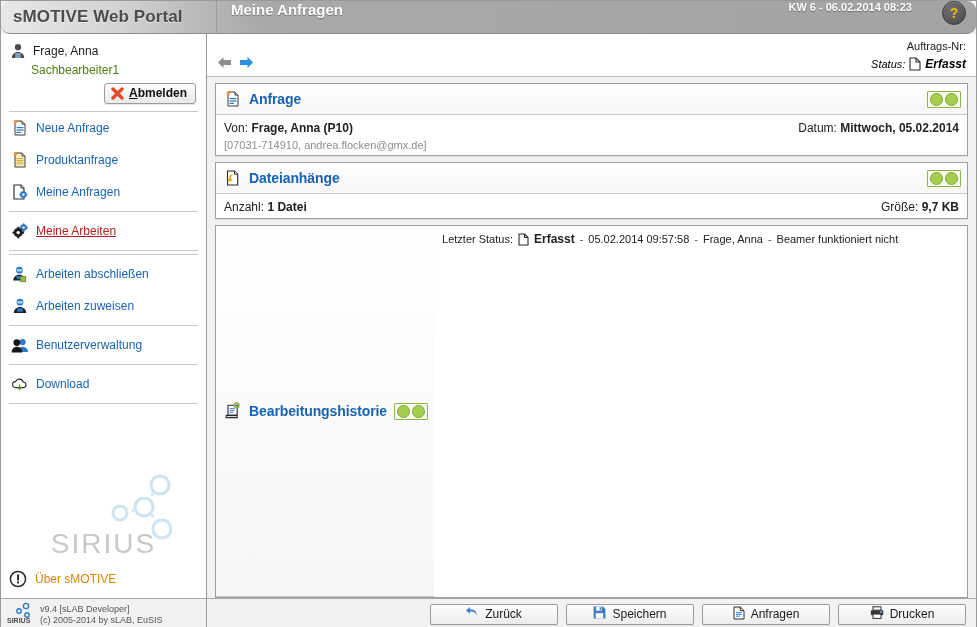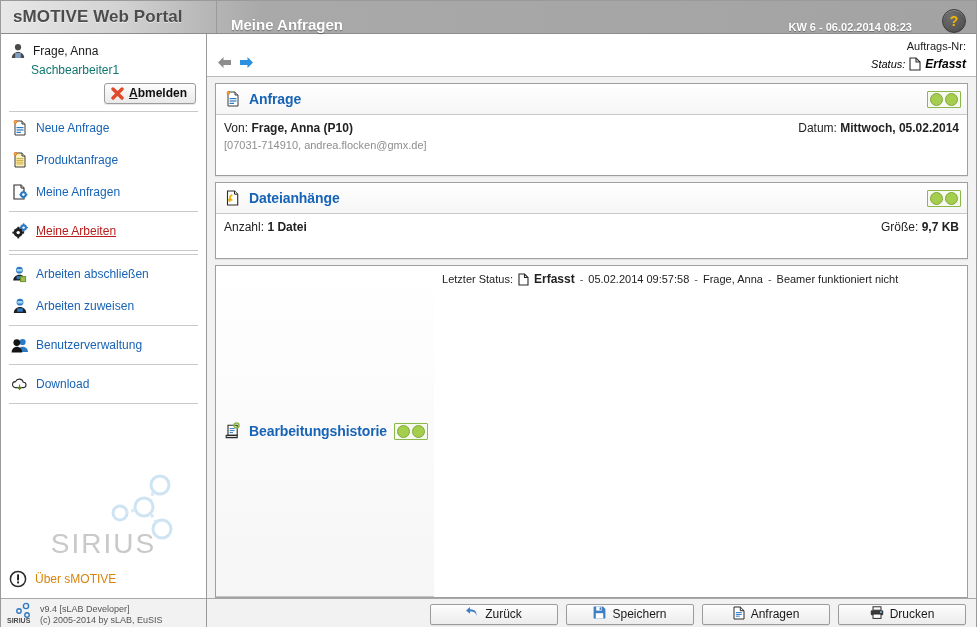--- a/index.html
+++ b/index.html
@@ -14,21 +14,21 @@
   .app{
     position:relative;width:977px;height:627px;box-sizing:border-box;
     border:1px solid #9a9a9a;background:#f2f2f2;
   }
 
   
   .topbar{
     position:relative;height:32px;
     background:linear-gradient(to right,#e8e8e8 0px,#d2d2d2 120px,#b4b4b4 215px,#a9a9a9 260px,#a3a3a3 100%);
     border-bottom:1px solid #8d8d8d;
-    display:flex;align-items:flex-end;
+    display:flex;align-items:flex-start;border-radius:9px;
   }
   .brand{
     width:216px;box-sizing:border-box;padding-left:12px;
     font-size:17px;font-weight:bold;color:#4c4c4c;
     text-shadow:0 1px 0 rgba(255,255,255,.55);
     letter-spacing:.1px;
     border-right:1px solid #9b9b9b;
     height:32px;display:flex;align-items:center;
   }
   .pagetitle{
@@ -57,21 +57,21 @@
   
   .sidebar{
     width:206px;box-sizing:border-box;
     background:#ffffff;
     border-right:1px solid #9a9a9a;
     display:flex;flex-direction:column;
     position:relative;
   }
   .user-block{padding:8px 8px 0 8px;}
   .user-row{display:flex;align-items:center;gap:6px;font-size:12px;color:#1a1a1a;}
-  .user-role{margin:3px 0 0 22px;font-size:12px;color:#0f766e;}
+  .user-role{margin:3px 0 0 22px;font-size:12px;color:#4d7c0f;}
   .logout-wrap{display:flex;justify-content:flex-end;margin-top:6px;padding-right:2px;}
   .logout{
     display:inline-flex;align-items:center;gap:5px;
     border:1px solid #9c9c9c;border-radius:3px;
     background:linear-gradient(to bottom,#fdfdfd,#e9e9e9);
     padding:2px 8px 3px 6px;font-size:12px;font-weight:bold;color:#111;
     cursor:pointer;box-shadow:0 1px 1px rgba(0,0,0,.10);
   }
   .logout u{text-decoration:underline;}
 
@@ -144,21 +144,21 @@
   }
   .panel-head .ptitle{
     color:#1763b6;font-weight:bold;font-size:14px;letter-spacing:-.1px;
   }
   .toggle{
     margin-left:auto;display:flex;align-items:center;gap:2px;
     border:1px solid #8cb84a;background:#f6faf0;padding:1px 2px;border-radius:1px;
     cursor:pointer;
   }
   .tdot{width:11px;height:11px;border-radius:50%;background:#a6ce4e;border:1px solid #7fa83c;display:block;}
-  .panel-body{padding:6px 8px 24px 8px;background:#ffffff;}
+  .panel-body{padding:6px 8px 4px 8px;background:#ffffff;}
   .kvrow{display:flex;align-items:baseline;font-size:12px;}
   .kvrow .left{color:#222;}
   .kvrow .right{margin-left:auto;color:#222;}
   .kvrow b{font-weight:bold;}
   .subtle{color:#8e8e8e;font-size:11px;margin-top:4px;}
   .hist{font-size:11px;color:#222;display:flex;align-items:center;gap:5px;flex-wrap:wrap;}
   .hist .lbl{color:#222;}
   .hist b{font-size:12px;}
   .hist .sep{color:#555;}
   .bigpanel{flex:1;display:flex;}

